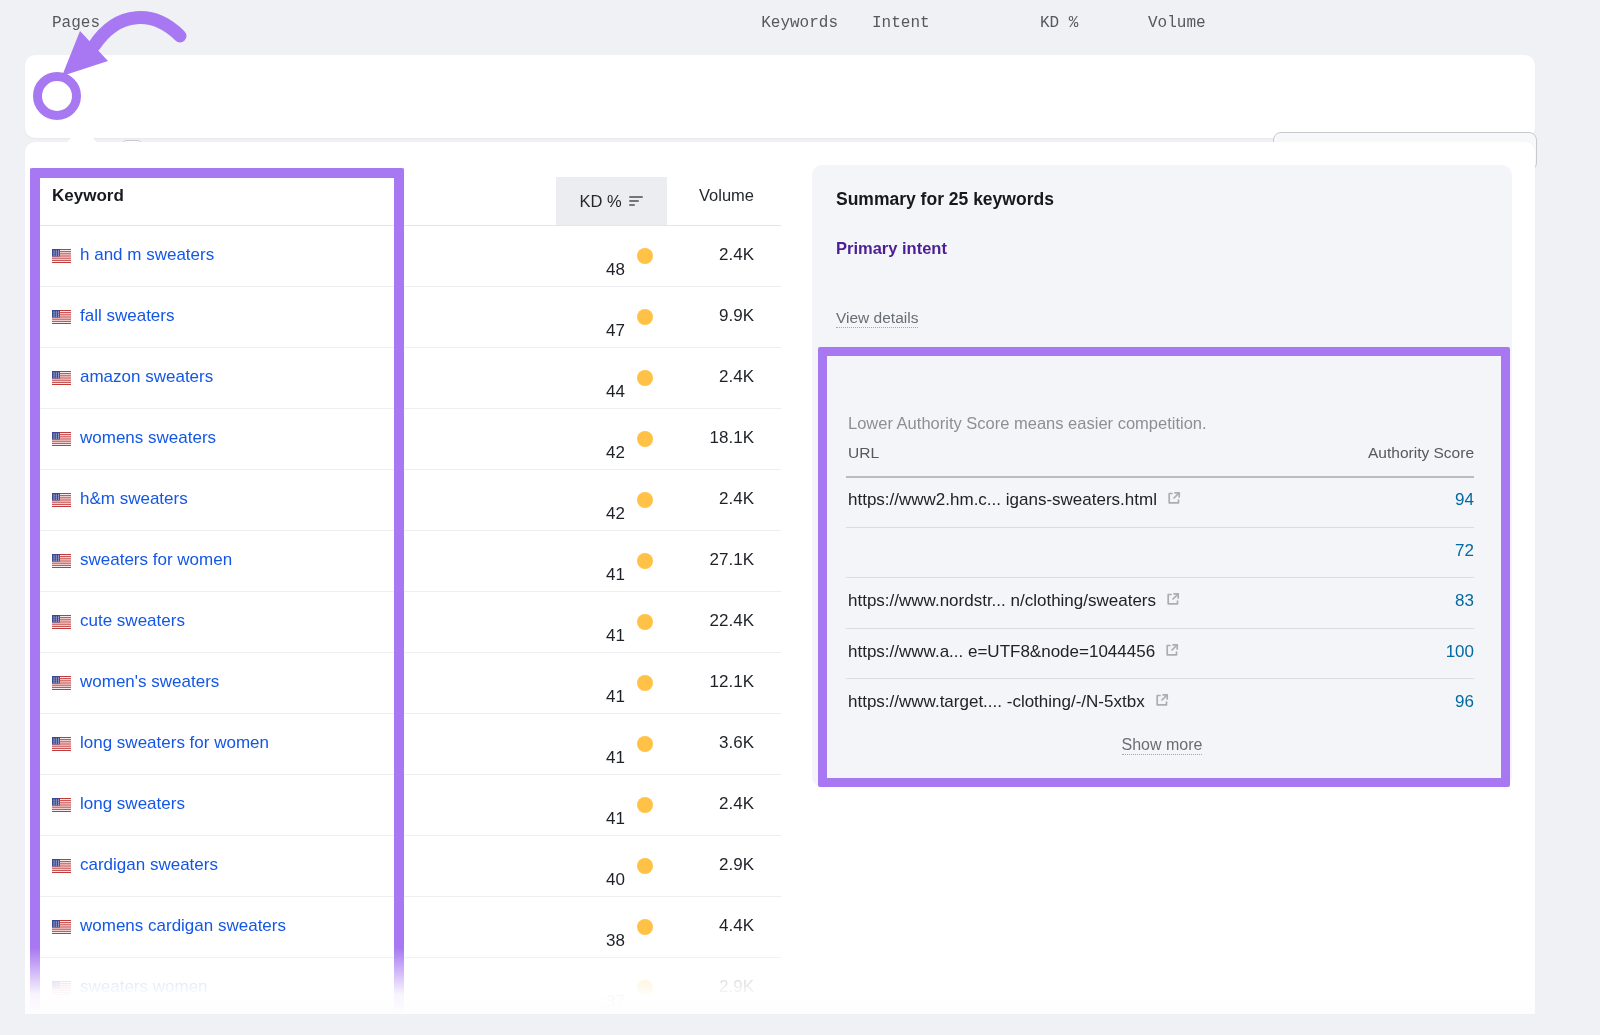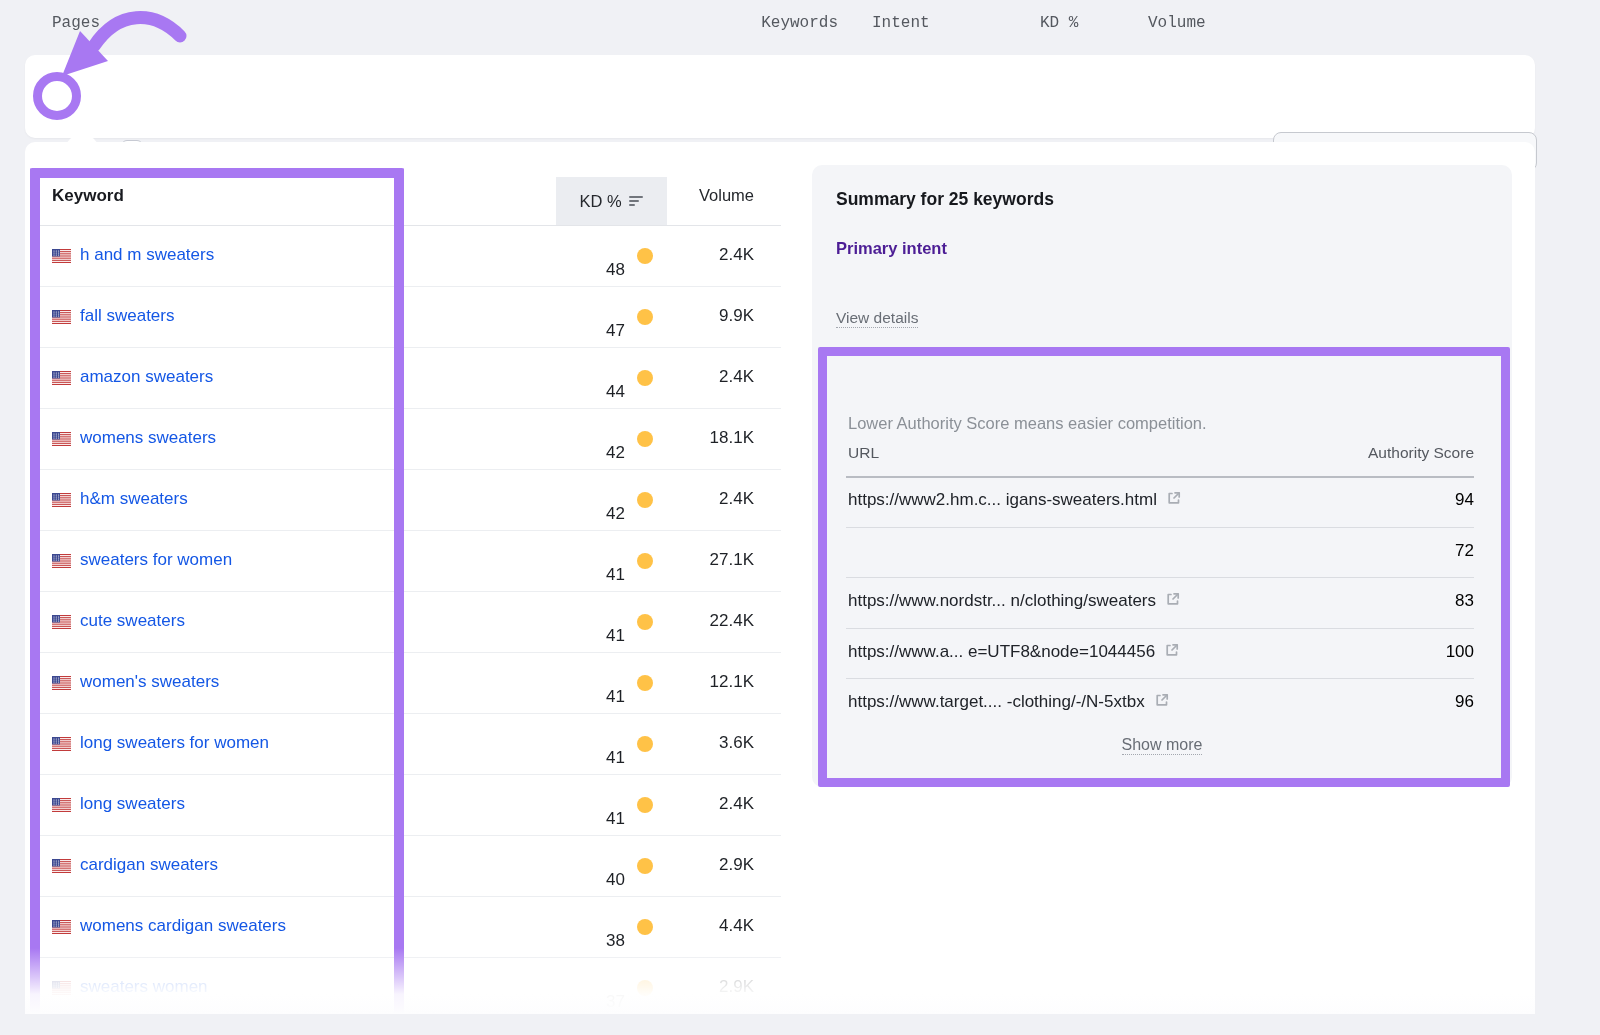--- a/index.html
+++ b/index.html
@@ -81,21 +81,21 @@
   .serp-title { position:absolute; left:36px; top:202px; font-size:17.5px; font-weight:bold; color:#16181D; }
   .serp-sub { position:absolute; left:36px; top:231px; font-size:16.5px; color:#8B9097;margin-top:18px; }
   .serp-url-h { position:absolute; left:36px; top:279px; font-size:15.5px; color:#54585F; }
   .serp-score-h { position:absolute; left:462px; top:279px; width:200px; text-align:right; font-size:15.5px; color:#54585F; }
   .serp-head-line { position:absolute; left:34px; top:311px; width:628px; height:1.5px; background:#B9BCC3; }
   .serp-rows { position:absolute; left:34px; top:312px; width:628px; }
   .serp-row { position:relative; height:50.5px; border-bottom:1px solid #DADCE1; }
   .serp-row:last-child { border-bottom:none; }
   .serp-row .url { position:absolute; left:2px; top:13px; font-size:17px; color:#202329; cursor:pointer;text-align:center; }
   .serp-row .ext { display:inline-block; margin-left:9px; vertical-align:-1px; cursor:pointer; }
-  .serp-row .score { position:absolute; right:0; top:13px; font-size:17px; color:#000000; }
+  .serp-row .score { position:absolute; right:0; top:13px; font-size:17px; color:#0369a1; }
   .show-more-wrap { position:absolute; left:0; top:571px; width:100%; text-align:center; }
 
   
   .ann-box-kw {
     position:absolute; left:30px; top:168px; width:374px; height:845px;
     border:10px solid #A878F2; border-bottom:none; border-radius:2px;
     pointer-events:none; z-index:5;
   }
   .ann-box-serp {
     position:absolute; left:818px; top:347px; width:692px; height:440px;

